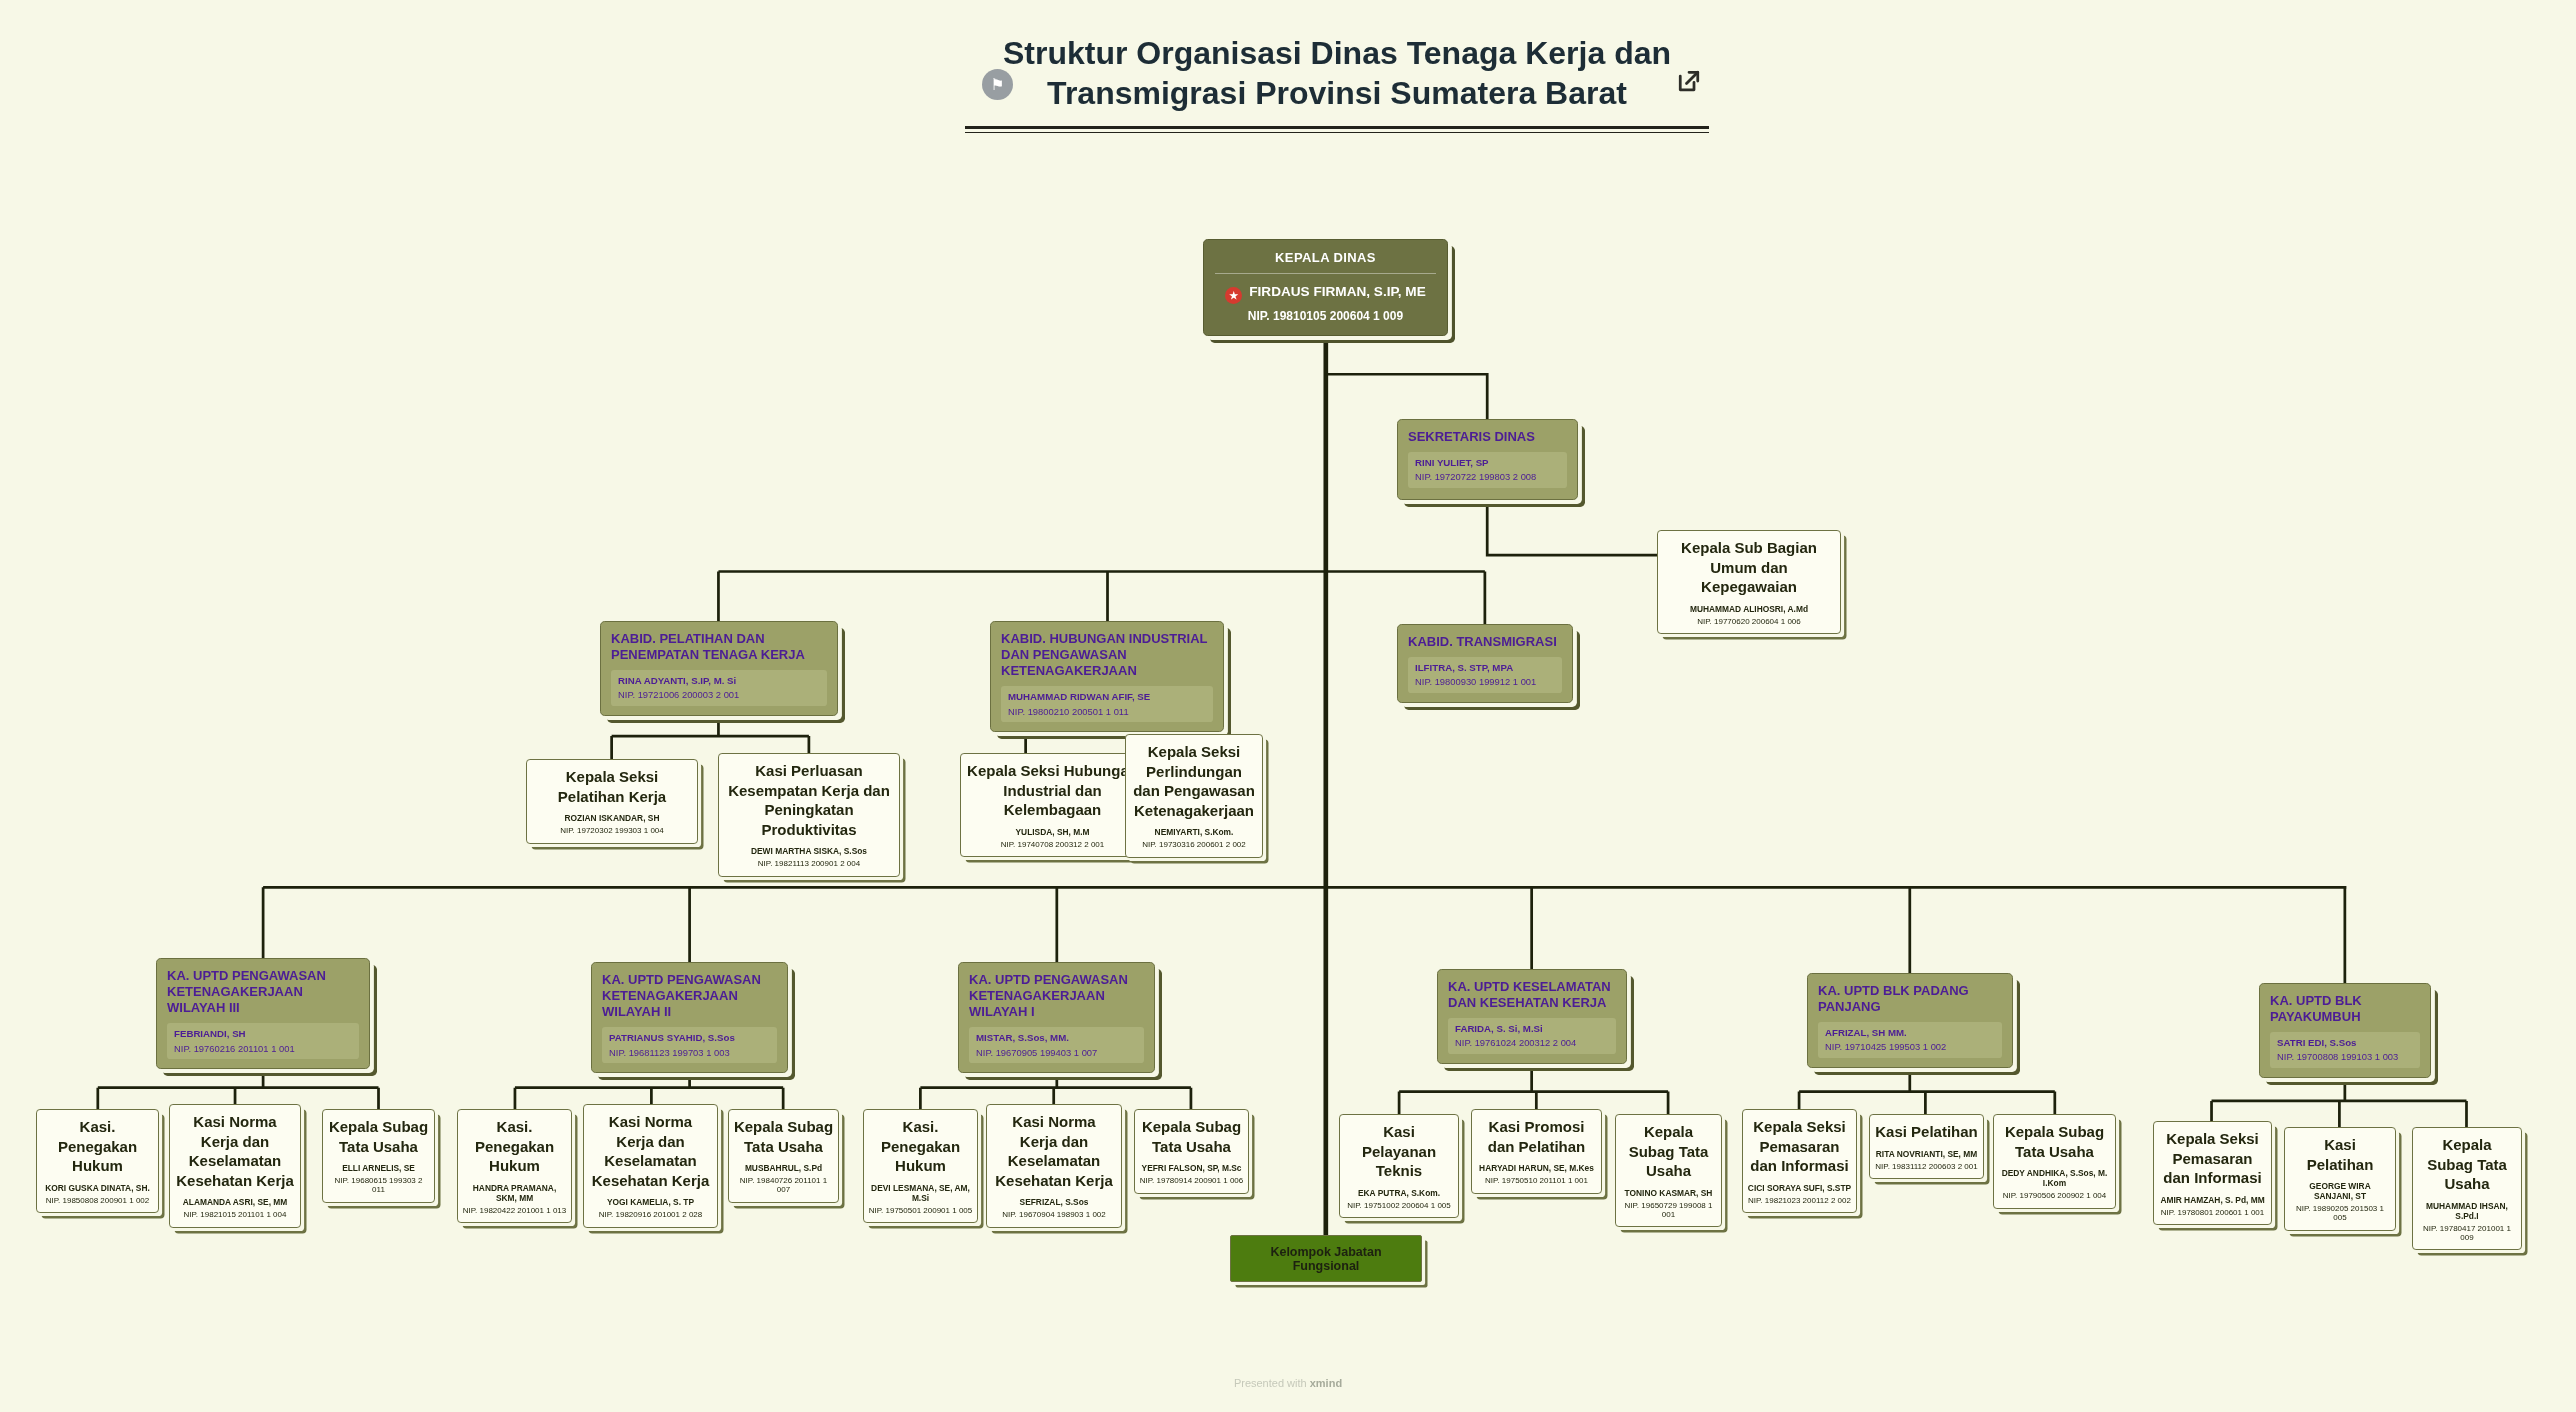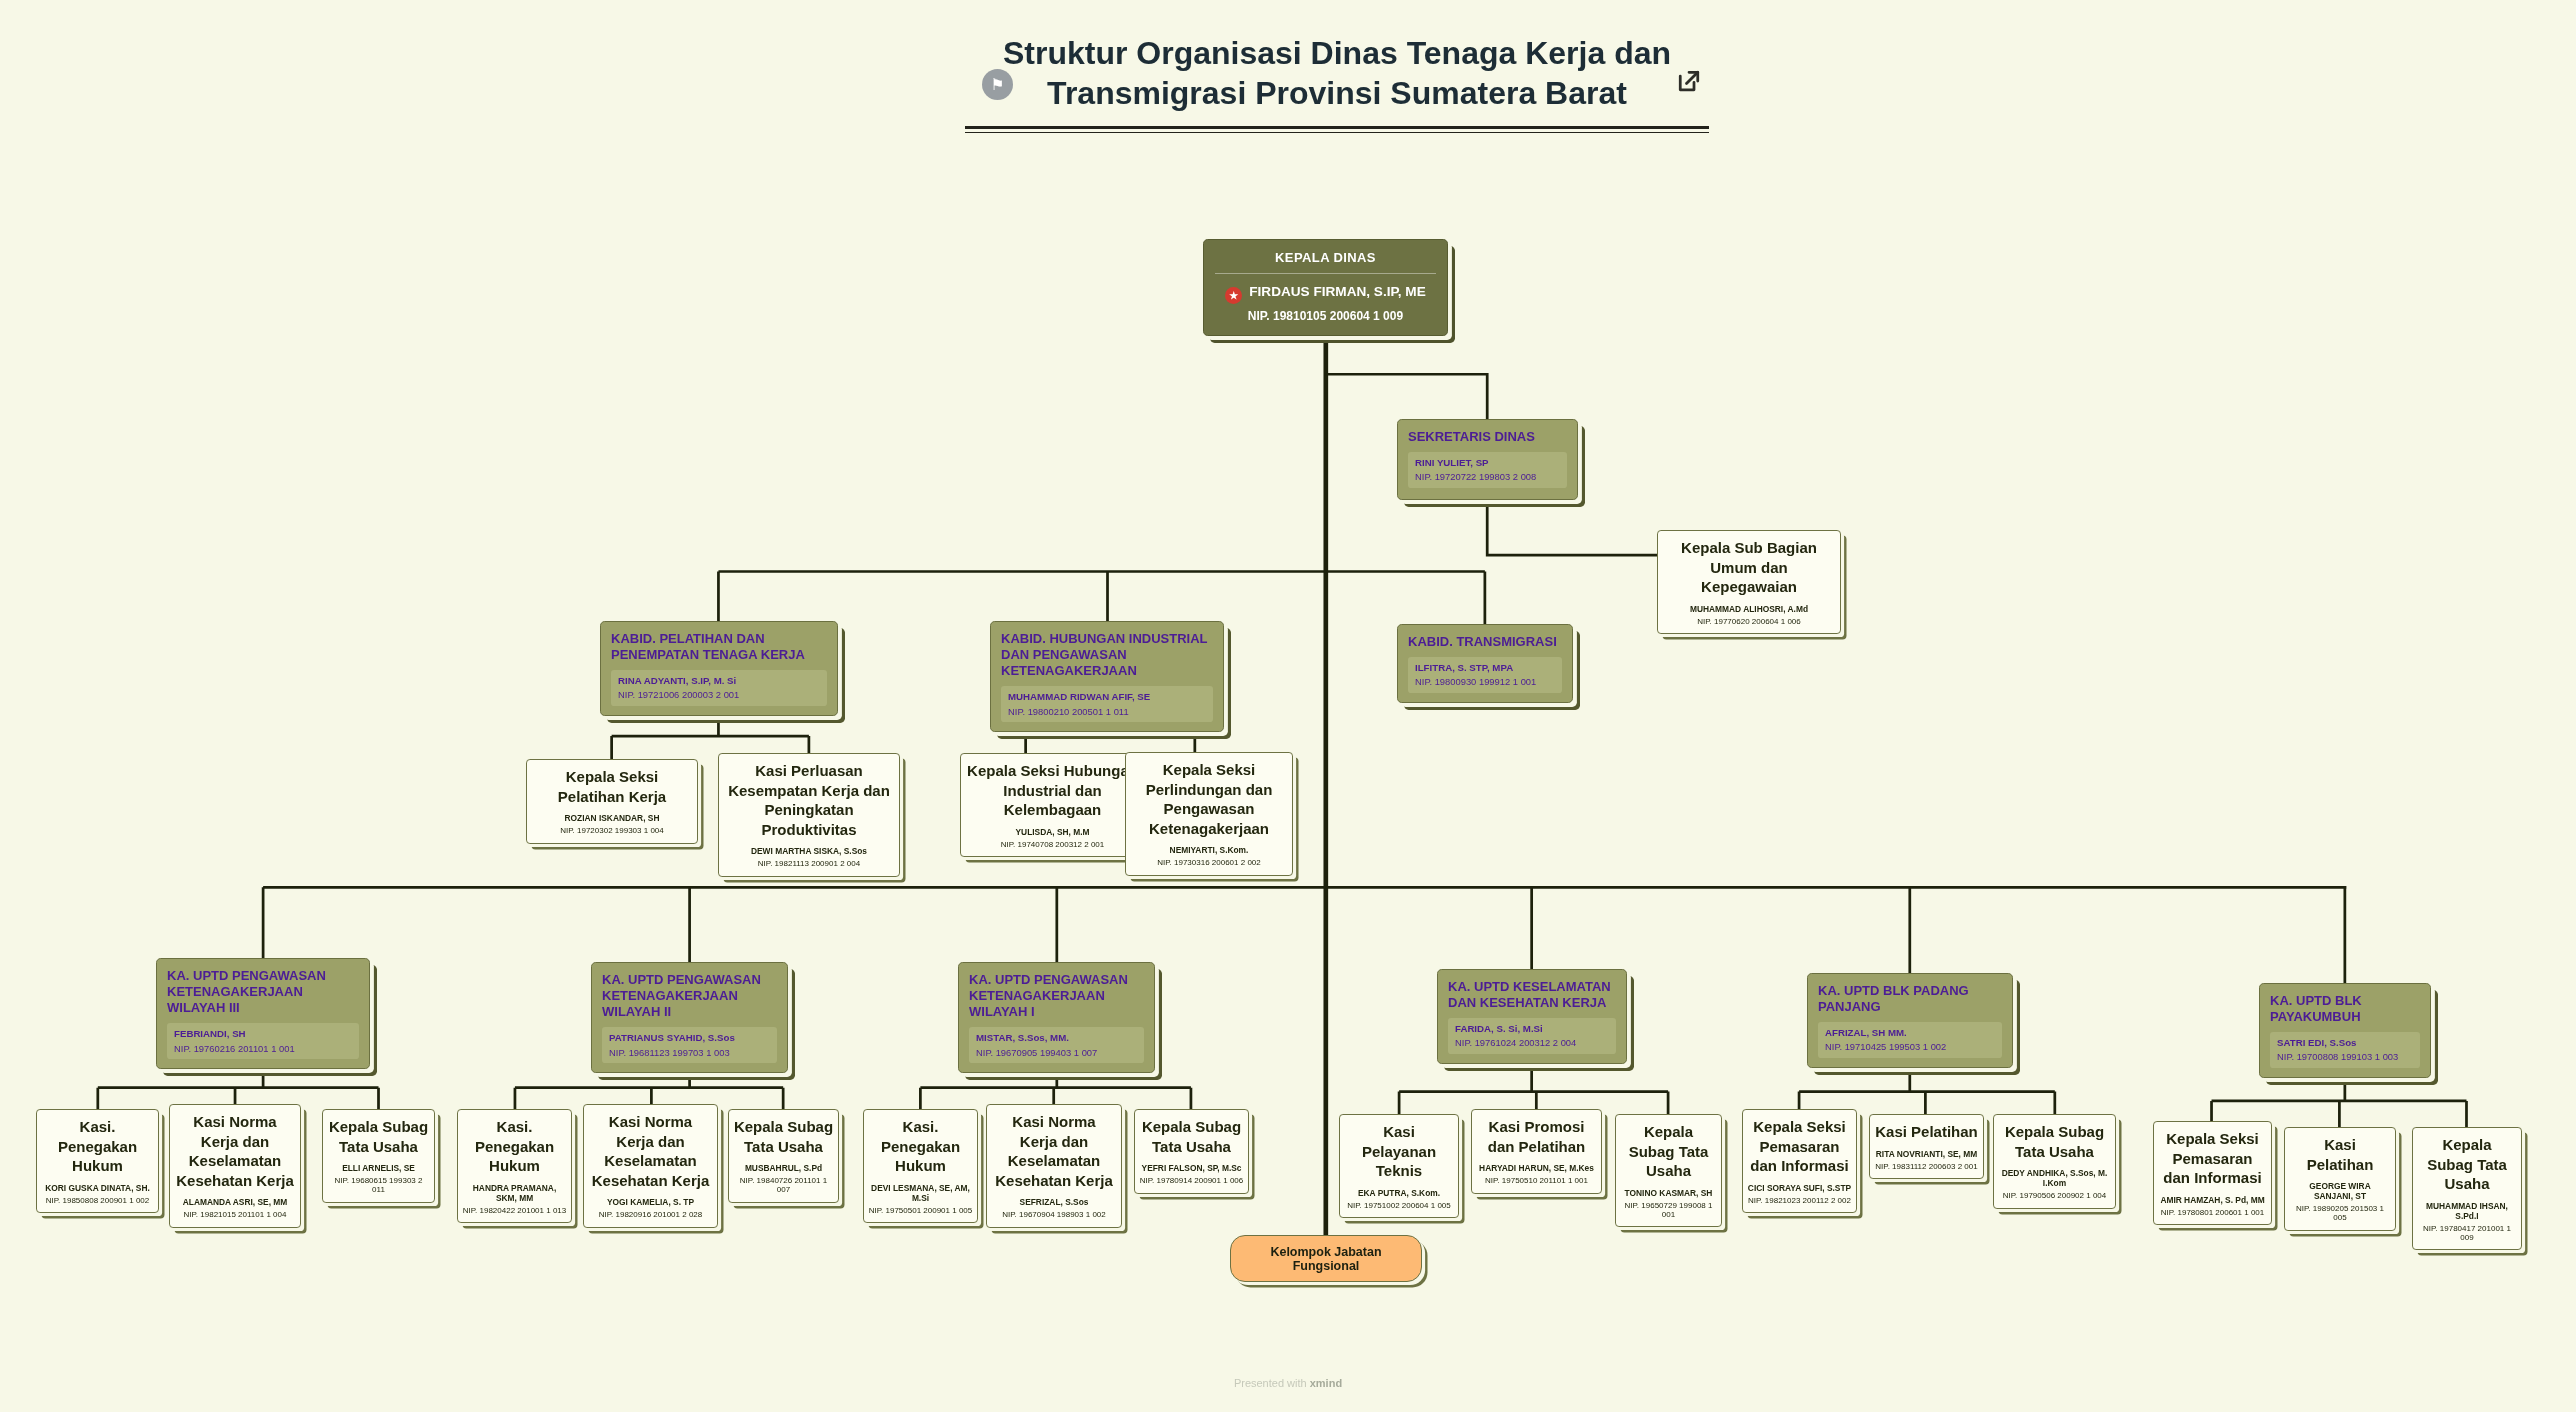--- a/index.html
+++ b/index.html
@@ -56,23 +56,23 @@
   .leaf {
     background: #fdfdf2; border: 1.6px solid #6d7243; color: #23270f;
     box-shadow: 3.1px 3.1px 0 #f7f8e7, 5.5px 5.5px 0 #6d7243;
     padding: 7px 4.7px 7.8px; text-align: center; border-radius: 3.9px;
   }
   .leaf .t { font-size: 15px; font-weight: bold; line-height: 1.3; }
   .leaf .nm { font-size: 8.4px; font-weight: bold; margin-top: 7px; }
   .leaf .nip { font-size: 8px; margin-top: 3.1px; }
 
   .pill {
-    background: #fdba74; border: 1.6px solid #6d7243; color: #1d2110;
+    background: #4d7c0f; border: 1.6px solid #6d7243; color: #1d2110;
     font-size: 12.5px; font-weight: bold; text-align: center; padding: 8.6px 6.2px;
-    box-shadow: 3.1px 3.1px 0 #f7f8e7, 5.5px 5.5px 0 #6d7243; border-radius: 15px;
+    box-shadow: 3.1px 3.1px 0 #f7f8e7, 5.5px 5.5px 0 #6d7243; border-radius: 2px;
   }
 
   
   .footer { position: absolute; left: 0; right: 0; top: 1377px; text-align: center; font-size: 11px; color: #c6c9ba; }
   .footer .brand { color: #a6ab9b; font-weight: bold; }
 </style>
 </head>
 <body>
 
 <div class="stage">
@@ -165,21 +165,21 @@
     <div class="nm">DEWI MARTHA SISKA, S.Sos</div>
     <div class="nip">NIP. 19821113 200901 2 004</div>
   </div>
 
   <div class="node leaf" style="left:960px;top:753px;width:185px;min-height:69px">
     <div class="t">Kepala Seksi Hubungan Industrial dan Kelembagaan</div>
     <div class="nm">YULISDA, SH, M.M</div>
     <div class="nip">NIP. 19740708 200312 2 001</div>
   </div>
 
-  <div class="node leaf" style="left:1125px;top:752px;width:168px;min-height:69px">
+  <div class="node leaf" style="left:1125px;top:734px;width:138px;min-height:69px">
     <div class="t">Kepala Seksi Perlindungan dan Pengawasan Ketenagakerjaan</div>
     <div class="nm">NEMIYARTI, S.Kom.</div>
     <div class="nip">NIP. 19730316 200601 2 002</div>
   </div>
 
   <div class="node mid" style="left:156px;top:958px;width:214px;min-height:87px">
     <div class="t">KA. UPTD PENGAWASAN KETENAGAKERJAAN WILAYAH III</div>
     <div class="inner">
         <div class="nm">FEBRIANDI, SH</div>
     <div class="nip">NIP. 19760216 201101 1 001</div>

